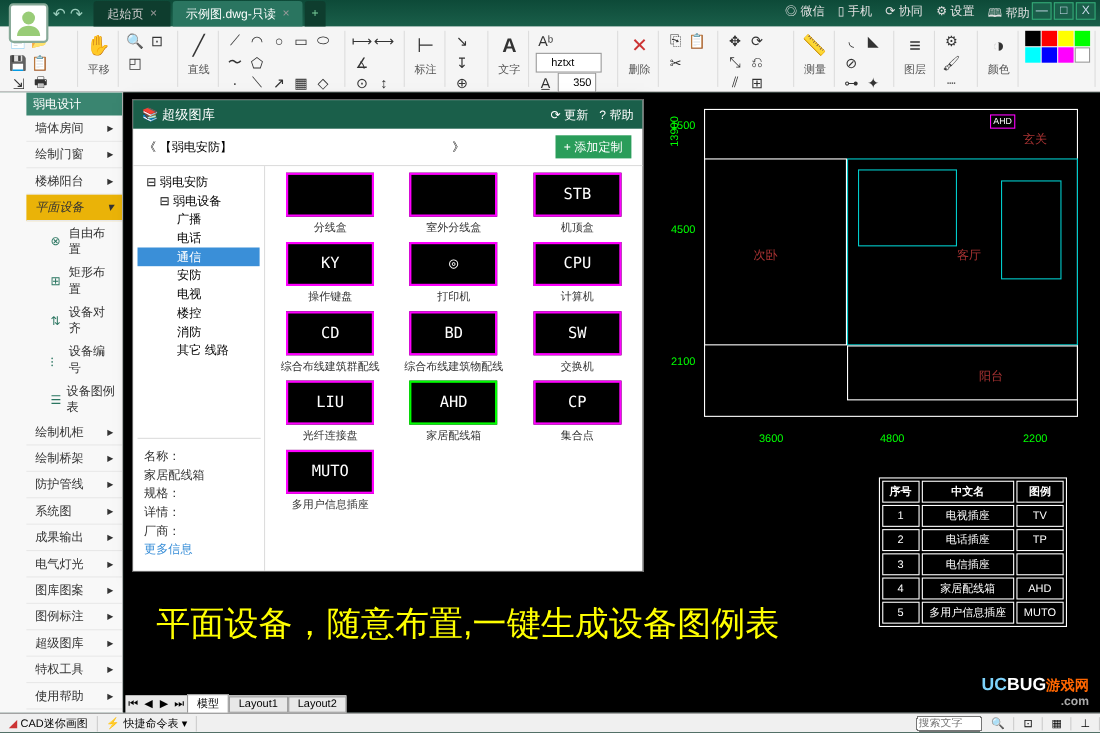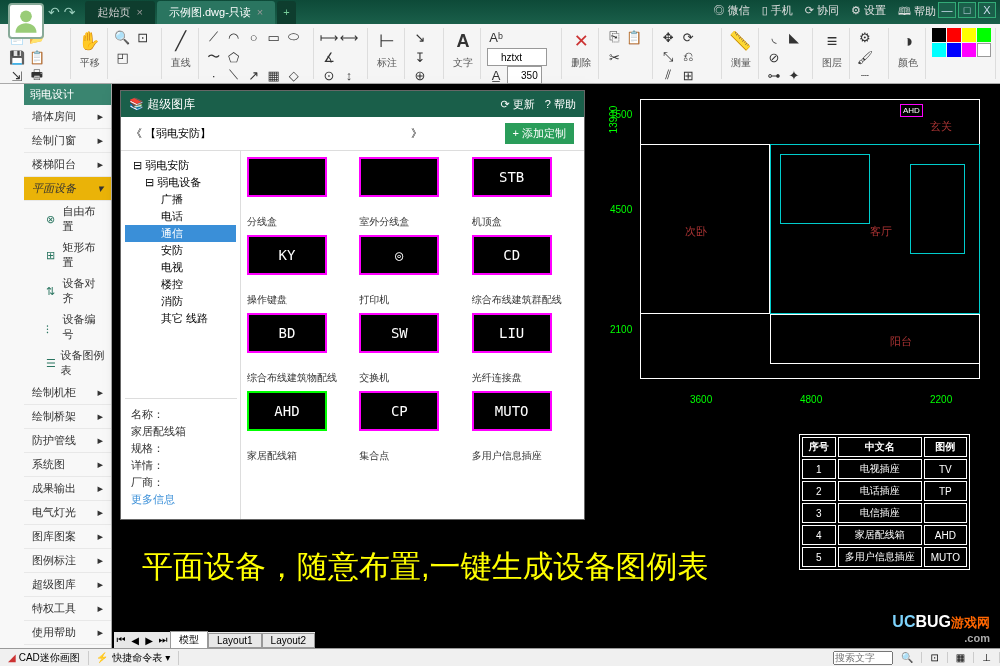--- a/index.html
+++ b/index.html
@@ -62,21 +62,21 @@
 .popup-bc { padding: 6px 10px; font-size: 11px; display: flex; align-items: center; justify-content: space-between; border-bottom: 1px solid #ddd; }
 .popup-bc .add-btn { background: #2a9d5a; color: #fff; padding: 3px 8px; font-size: 11px; cursor: pointer; }
 .popup-body { display: flex; height: calc(100% - 60px); }
 .popup-tree { width: 120px; border-right: 1px solid #ddd; padding: 6px 4px; font-size: 11px; overflow: auto; }
 .tree-node { padding: 1px 0 1px 8px; cursor: pointer; }
 .tree-node.l2 { padding-left: 20px; }
 .tree-node.l3 { padding-left: 36px; }
 .tree-node.sel { background: #3a8fd8; color: #fff; }
 .popup-grid { flex: 1; display: flex; flex-direction: column; }
 .grid-items { flex: 1; display: grid; grid-template-columns: repeat(3, 1fr); gap: 6px; padding: 6px; overflow: auto; align-content: start; }
-.grid-item { display: flex; flex-direction: column; gap: 18px; }
+.grid-item { display: flex; flex-direction: column; align-items: center; gap: 3px; }
 .grid-thumb { width: 80px; height: 40px; background: #000; border: 2px solid #f0f; display: flex; align-items: center; justify-content: center; color: #fff; font-size: 14px; font-family: monospace; }
 .grid-thumb.sel { border-color: #0f0; }
 .grid-cap { font-size: 10px; color: #333; }
 .popup-info { border-top: 1px solid #ddd; padding: 6px; font-size: 11px; color: #333; position: absolute; bottom: 4px; left: 4px; width: 112px; background: #fff; }
 .popup-info div { margin: 2px 0; }
 .popup-info .more { color: #3a8fd8; cursor: pointer; }
 
 
 .bottom-tabs { position: absolute; left: 114px; bottom: 18px; display: flex; font-size: 10px; background: #e8e8e8; height: 16px; align-items: center; }
 .bottom-tabs .bt { padding: 1px 8px; border: 1px solid #999; cursor: pointer; }
@@ -502,20 +502,24 @@
           </div>
           <div class="grid-item">
             <div class="grid-thumb">KY</div>
             <div class="grid-cap">操作键盘</div>
           </div>
           <div class="grid-item">
             <div class="grid-thumb">◎</div>
             <div class="grid-cap">打印机</div>
           </div>
           <div class="grid-item">
+            <div class="grid-thumb">CPU</div>
+            <div class="grid-cap">计算机</div>
+          </div>
+          <div class="grid-item">
             <div class="grid-thumb">CD</div>
             <div class="grid-cap">综合布线建筑群配线</div>
           </div>
           <div class="grid-item">
             <div class="grid-thumb">BD</div>
             <div class="grid-cap">综合布线建筑物配线</div>
           </div>
           <div class="grid-item">
             <div class="grid-thumb">SW</div>
             <div class="grid-cap">交换机</div>

